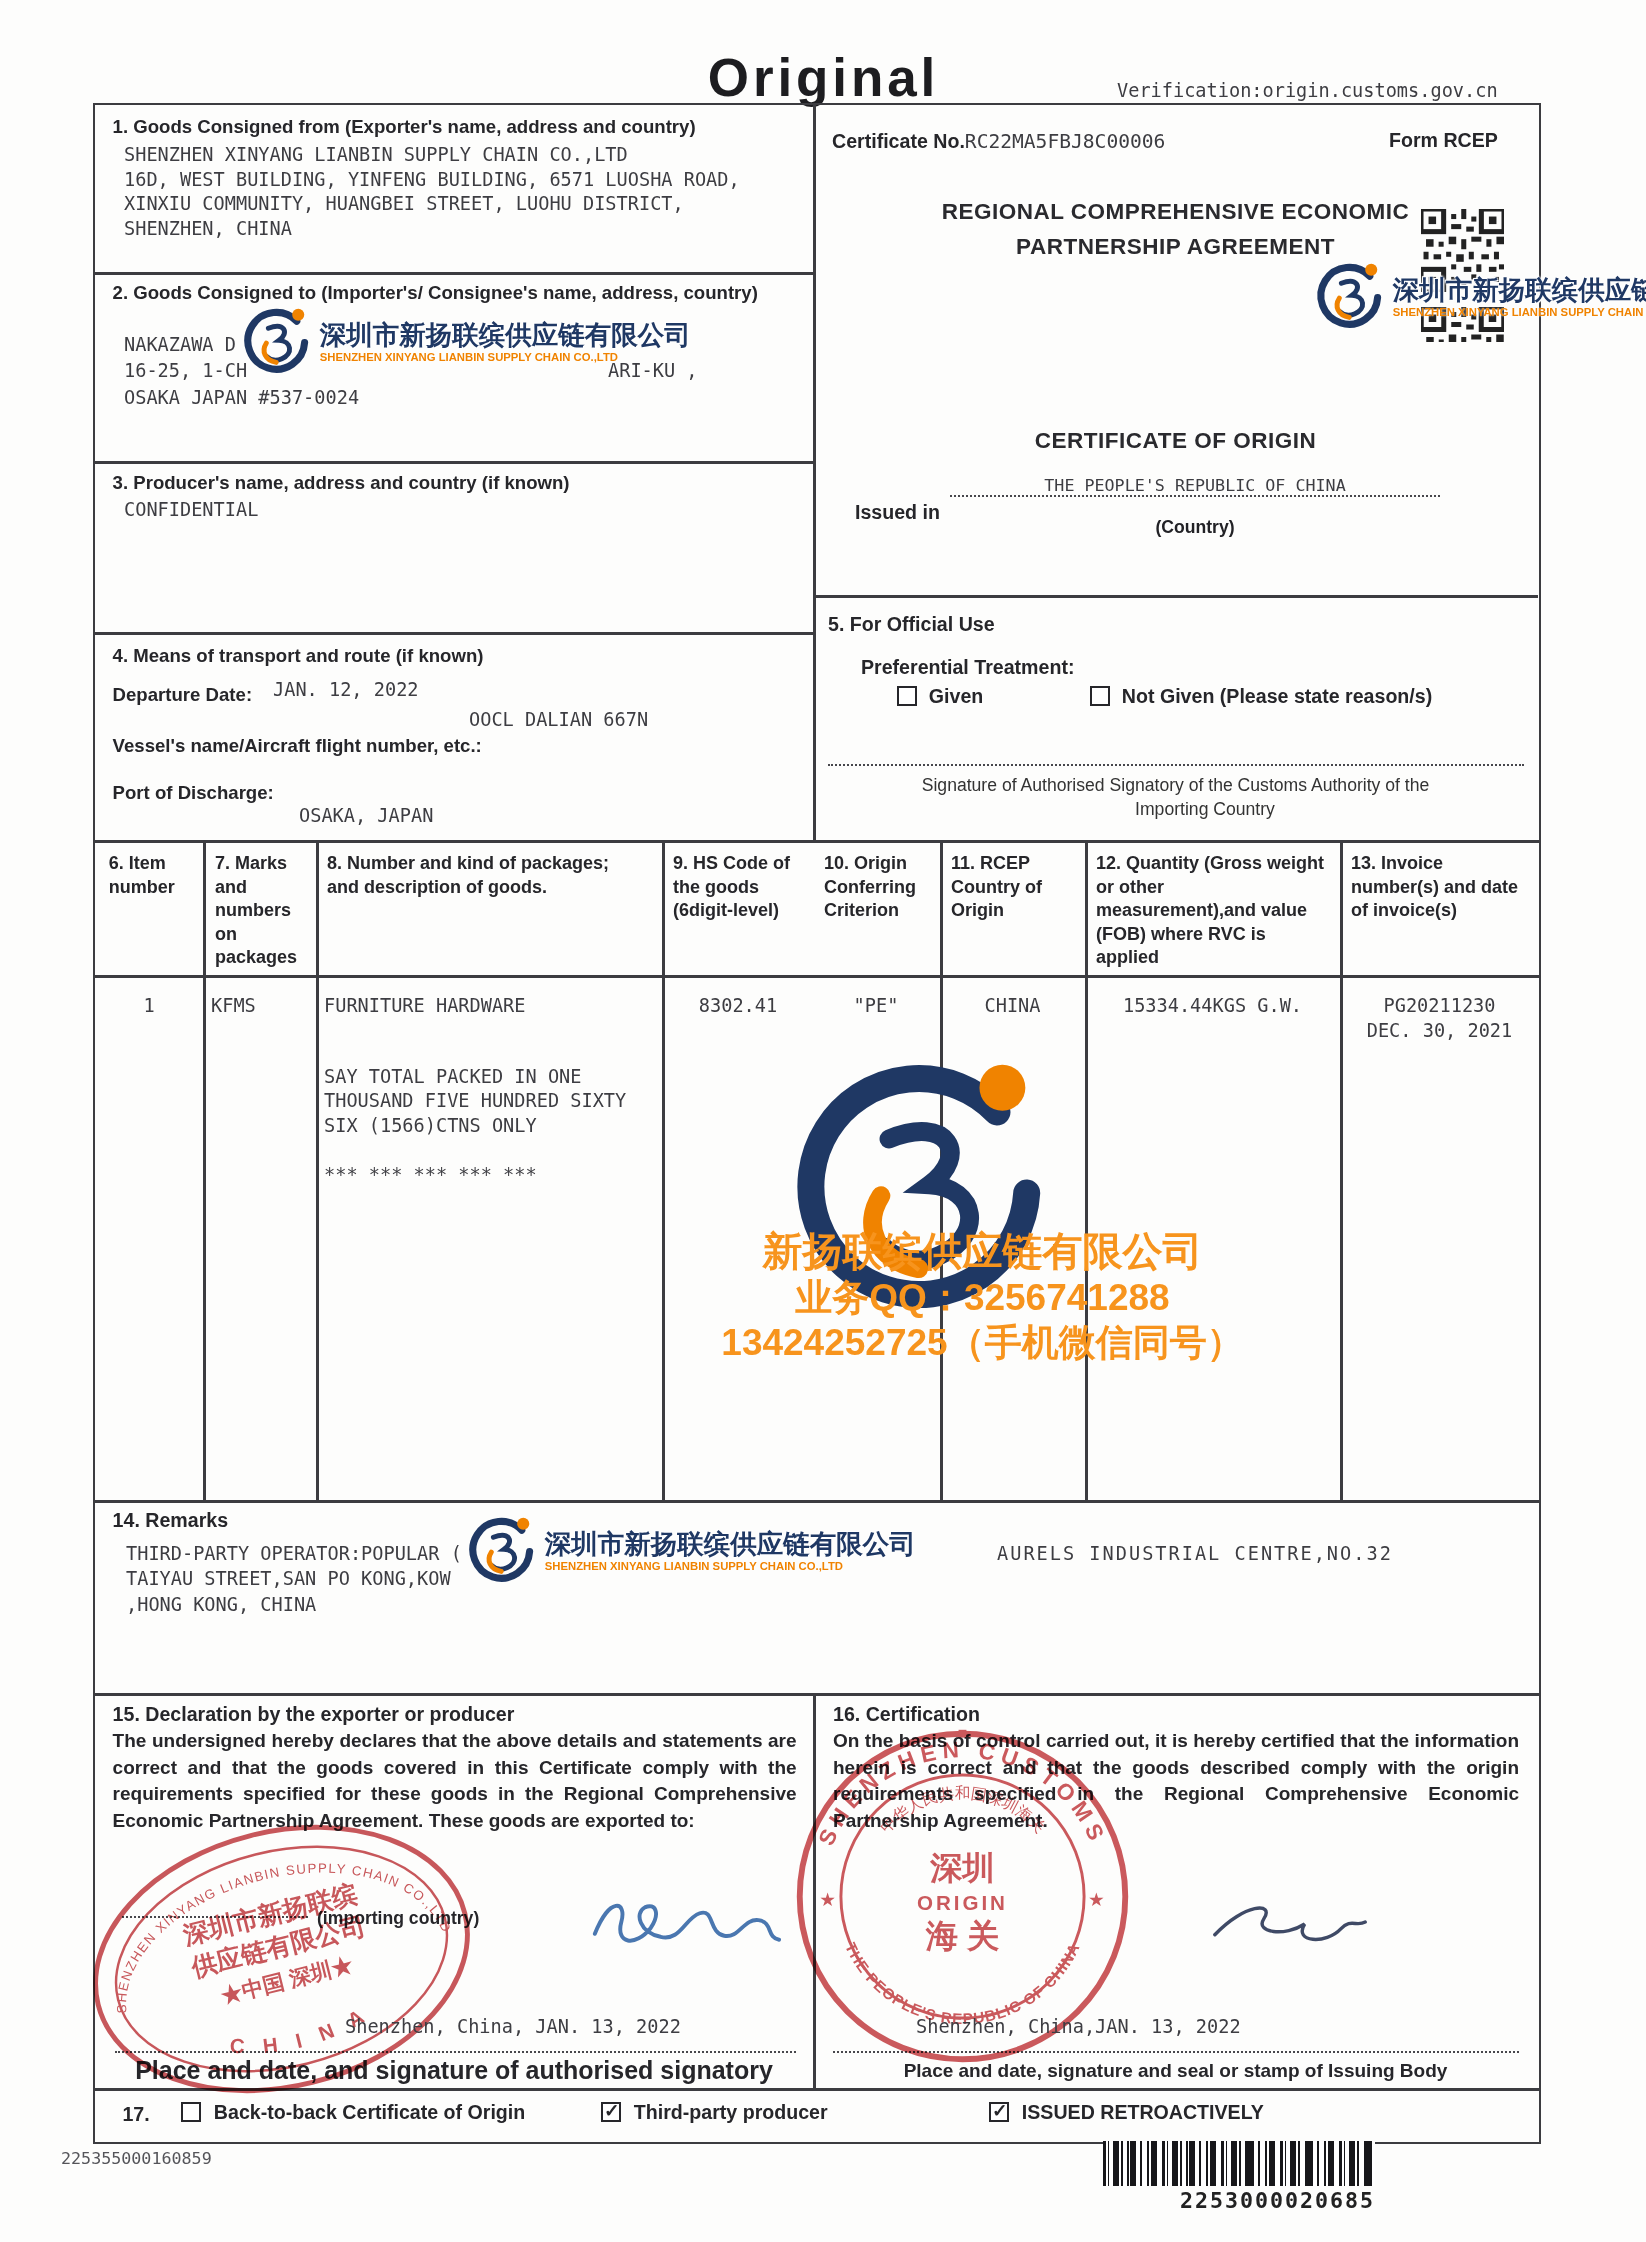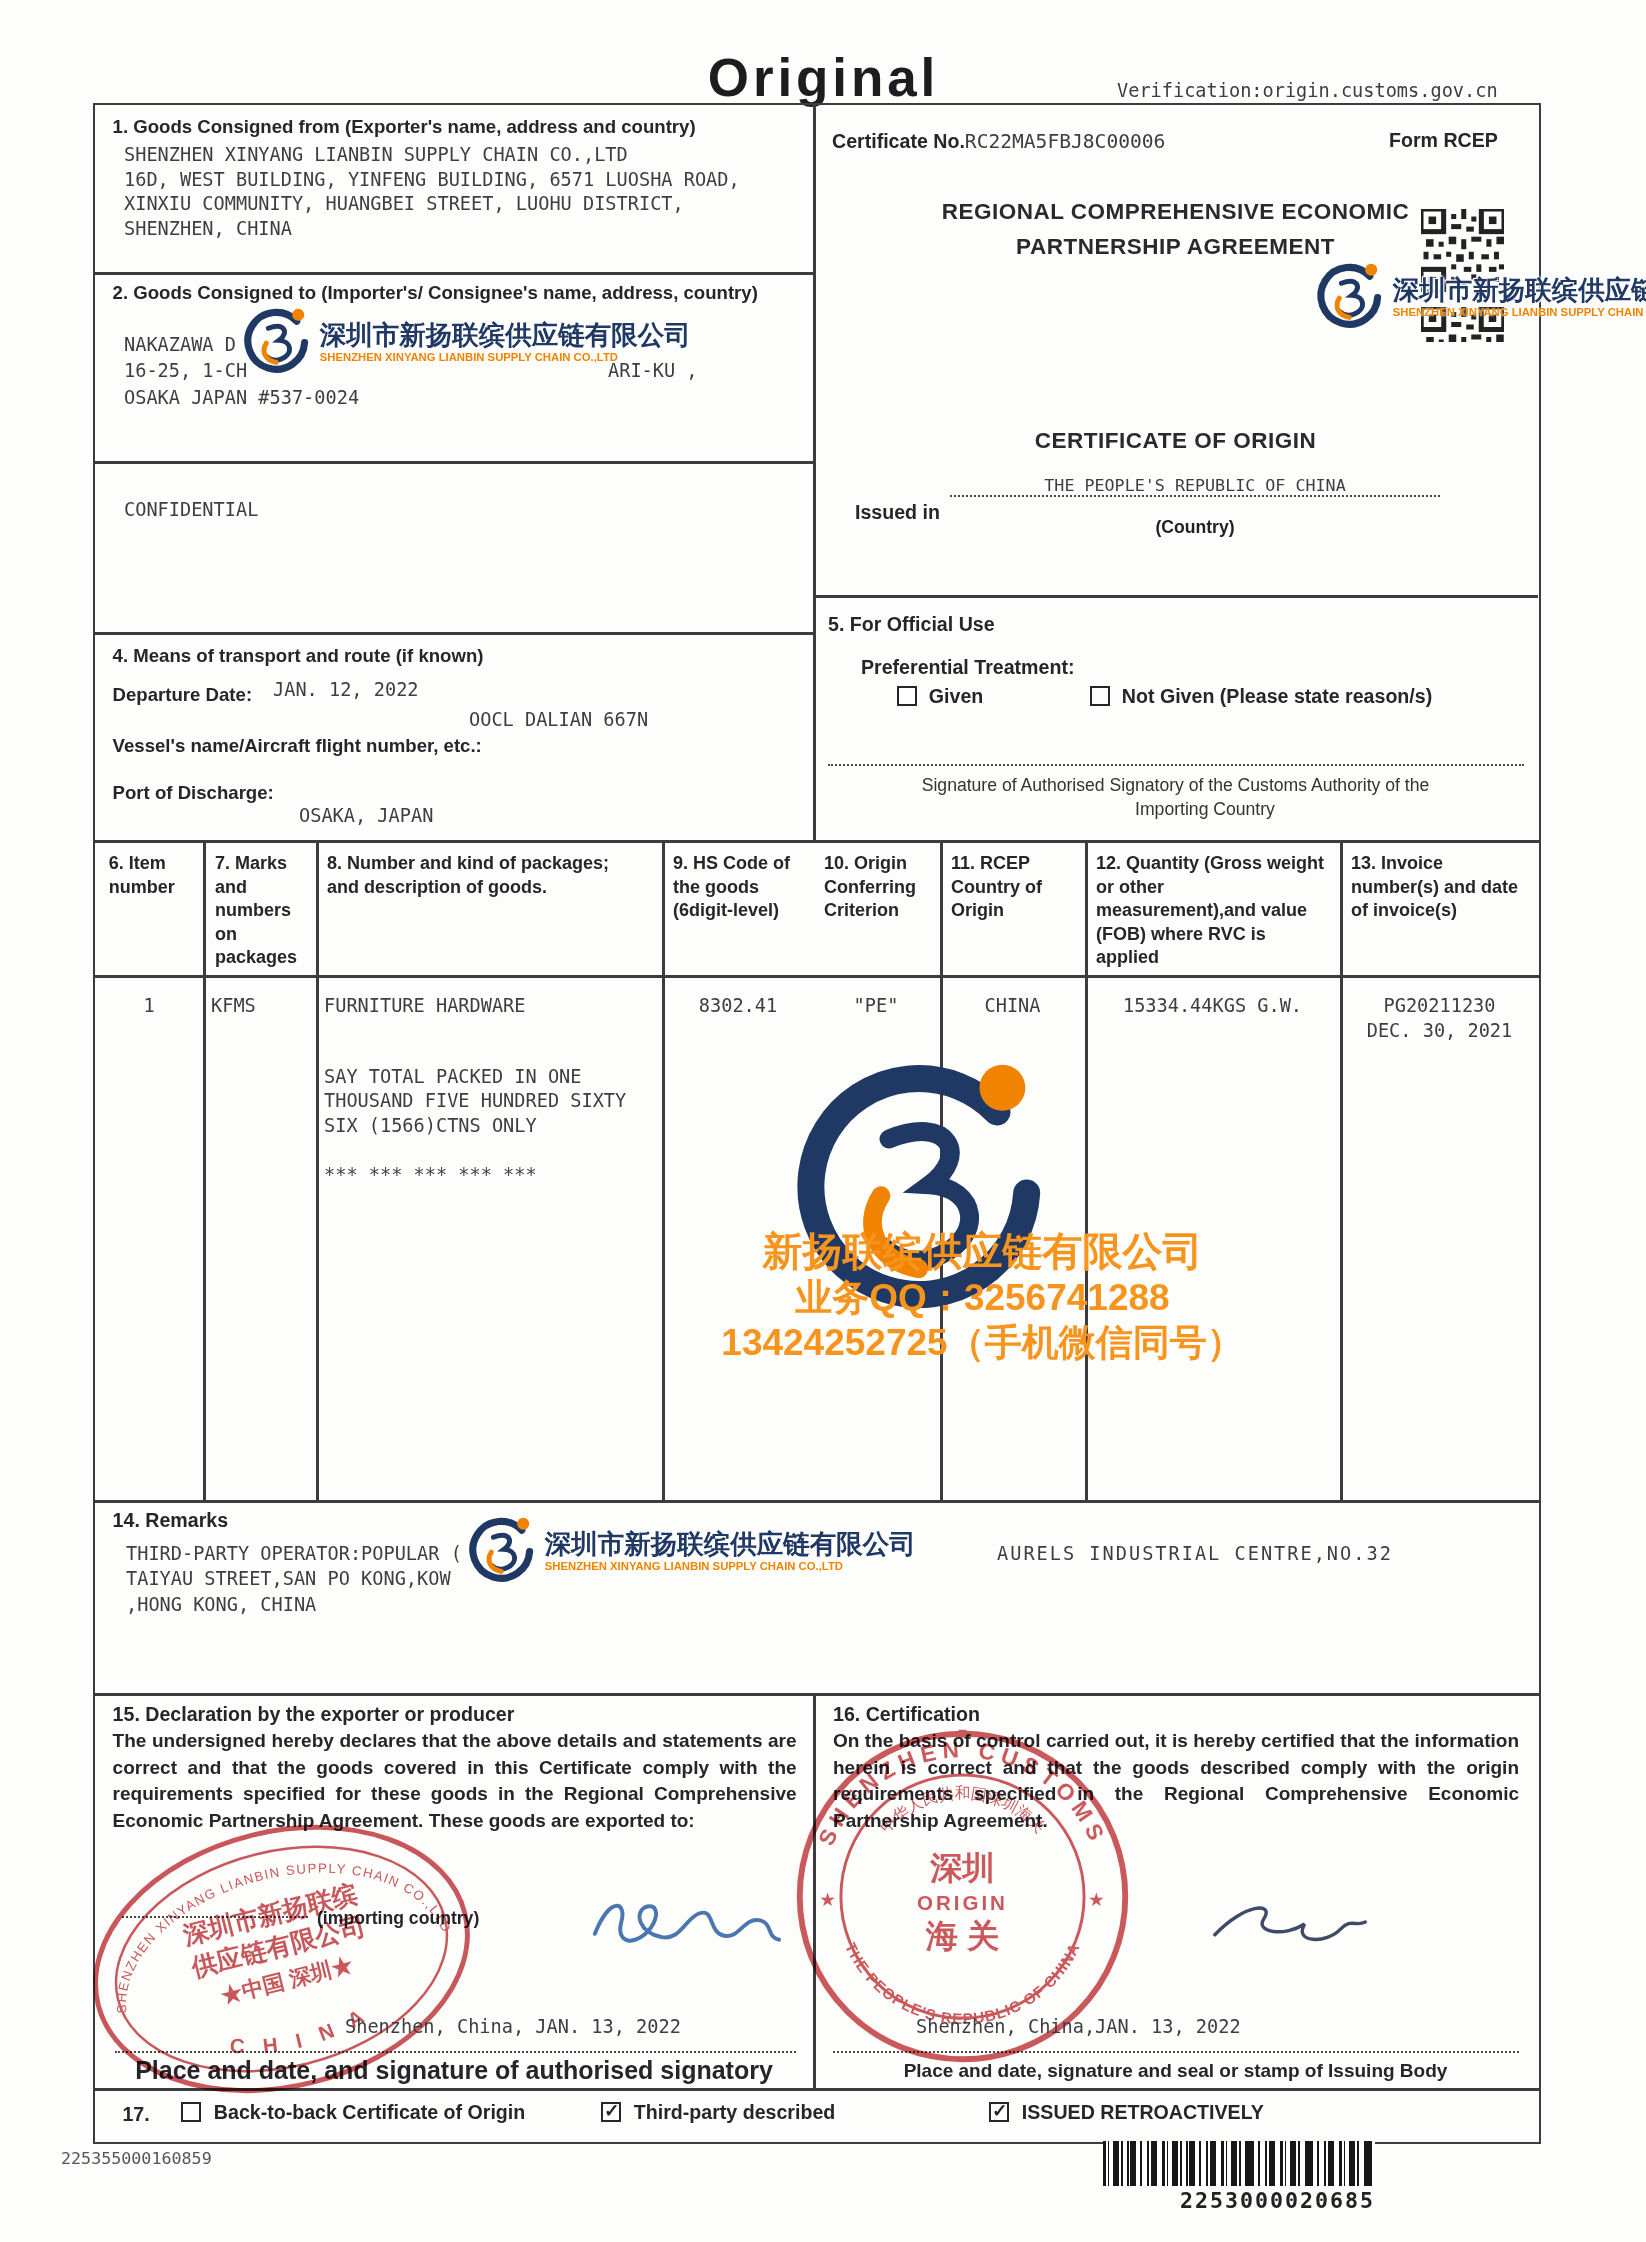--- a/index.html
+++ b/index.html
@@ -132,20 +132,21 @@
     <div class="logo-strip" style="left:145px;top:202px;">
       <svg class="mark" viewBox="0 0 100 100">
           <use href="#logo-mark-def"></use>
         </svg>
       <span>
           <span class="lg-cn">深圳市新扬联缤供应链有限公司</span>
             <span class="lg-en">SHENZHEN XINYANG LIANBIN SUPPLY CHAIN CO.,LTD</span>
         </span>
     </div>
 
+    <div class="abs blabel" style="left:17.6px;top:366px;width:686px;">3. Producer's name, address and country (if known)</div>
     <div class="abs mono" style="left:29px;top:392px;">CONFIDENTIAL</div>
 
     <div class="abs blabel" style="left:17.6px;top:539px;">4. Means of transport and route (if known)</div>
     <div class="abs blabel" style="left:17.6px;top:578px;">Departure Date:</div>
     <div class="abs mono" style="left:178px;top:572px;">JAN. 12, 2022</div>
     <div class="abs mono" style="left:374px;top:602px;">OOCL DALIAN 667N</div>
     <div class="abs blabel" style="left:17.6px;top:629px;">Vessel's name/Aircraft flight number, etc.:</div>
     <div class="abs blabel" style="left:17.6px;top:676px;">Port of Discharge:</div>
     <div class="abs mono" style="left:204px;top:698px;">OSAKA, JAPAN</div>
 
@@ -307,21 +308,21 @@
       </g>
     </svg>
 
     <div class="abs blabel" style="left:27.4px;top:1998px;font-size:19.6px;">17.</div>
     <div class="abs" style="left:86px;top:1996px;">
       <span class="cb"></span>
       <span class="blabel" style="font-size:19.6px;margin-left:8.8px;">Back-to-back Certificate of Origin</span>
     </div>
     <div class="abs" style="left:506px;top:1996px;">
       <span class="cb checked"></span>
-      <span class="blabel" style="font-size:19.6px;margin-left:8.8px;">Third-party described</span>
+      <span class="blabel" style="font-size:19.6px;margin-left:8.8px;">Third-party producer</span>
     </div>
     <div class="abs" style="left:894px;top:1996px;">
       <span class="cb checked"></span>
       <span class="blabel" style="font-size:19.6px;margin-left:8.8px;">ISSUED RETROACTIVELY</span>
     </div>
   </div>
 
   <div class="abs mono-s" style="left:61px;top:2148px;font-size:16.7px;color:#55555a;">225355000160859</div>
   <div class="barcode" style="left:1103px;top:2141px;width:272px;height:45px;"></div>
   <div class="abs" style="left:1103px;top:2188px;width:272px;text-align:right;font-family:'DejaVu Sans Mono',monospace;font-size:21.6px;font-weight:bold;letter-spacing:2px;color:#222;">2253000020685</div>

